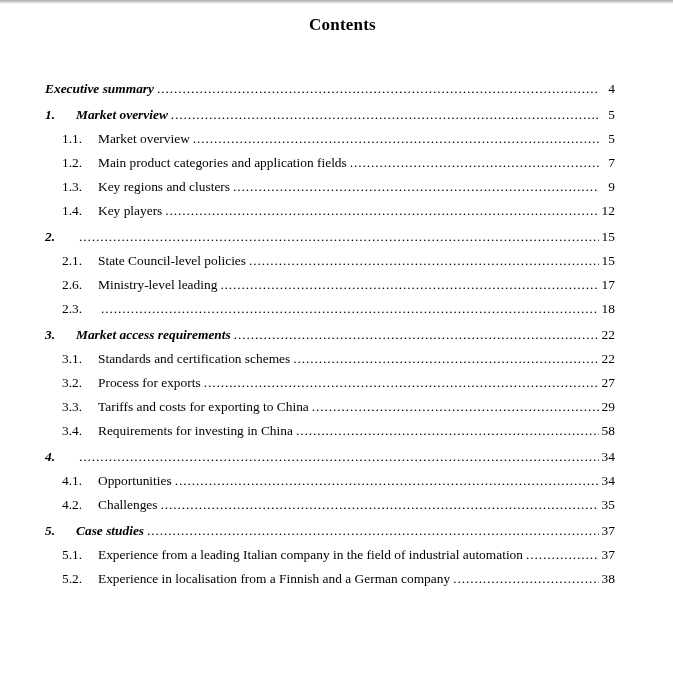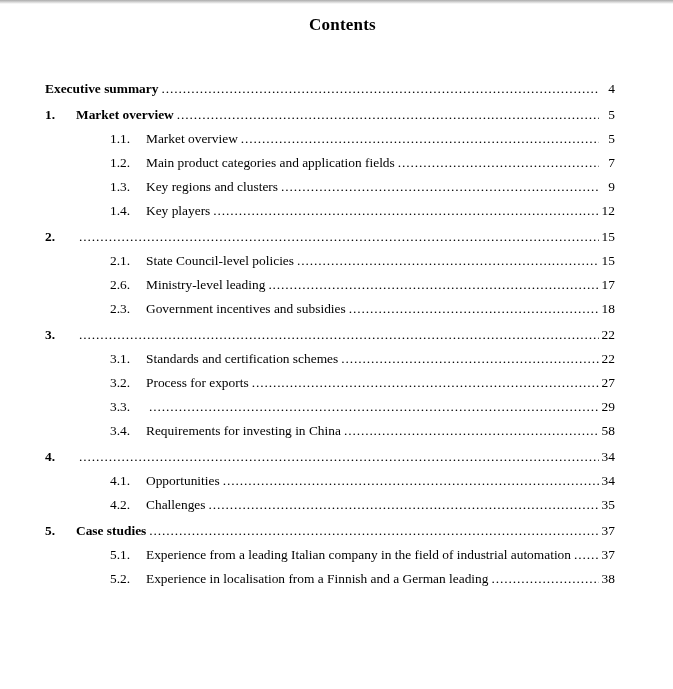--- a/index.html
+++ b/index.html
@@ -37,24 +37,24 @@
     display: flex;
     align-items: baseline;
     font-size: 13.4px;
     line-height: 14px;
     margin-bottom: 10px;
     text-decoration: none;
     color: #000000;
     cursor: pointer;
   }
   .lvl1 { margin-top: 12px; }
-  .bold .num, .bold .lbl { font-weight: 700; }
+  .bold .num, .bold .lbl { font-weight: 700; font-style: italic; }
   .lvl1 .num { flex: 0 0 31px; }
   .lvl2 { padding-left: 17px; }
-  .lvl2 .num { flex: 0 0 36px; margin-left: 48px; }
+  .lvl2 .num { flex: 0 0 36px; }
   .num { white-space: nowrap; }
   .lbl { white-space: nowrap; flex: 0 0 auto; }
   .leader {
     flex: 1 1 0;
     min-width: 0;
     overflow: hidden;
     white-space: nowrap;
     letter-spacing: 0.9px;
     margin: 0 3px;
   }
@@ -120,43 +120,44 @@
       <span class="pg">15</span>
     </div>
     <div class="row lvl2">
       <span class="num">2.6.</span>
       <span class="lbl">Ministry-level leading</span>
       <span class="leader">............................................................................................................................................................................................................................</span>
       <span class="pg">17</span>
     </div>
     <div class="row lvl2">
       <span class="num">2.3.</span>
-      <span class="lbl">Government incentives and subsidies</span>
       <span class="leader">............................................................................................................................................................................................................................</span>
       <span class="pg">18</span>
     </div>
     <div class="row lvl1 bold">
       <span class="num">3.</span>
+      <span class="lbl">Market access requirements</span>
       <span class="leader">............................................................................................................................................................................................................................</span>
       <span class="pg">22</span>
     </div>
     <div class="row lvl2">
       <span class="num">3.1.</span>
       <span class="lbl">Standards and certification schemes</span>
       <span class="leader">............................................................................................................................................................................................................................</span>
       <span class="pg">22</span>
     </div>
     <div class="row lvl2">
       <span class="num">3.2.</span>
       <span class="lbl">Process for exports</span>
       <span class="leader">............................................................................................................................................................................................................................</span>
       <span class="pg">27</span>
     </div>
     <div class="row lvl2">
       <span class="num">3.3.</span>
+      <span class="lbl">Tariffs and costs for exporting to China</span>
       <span class="leader">............................................................................................................................................................................................................................</span>
       <span class="pg">29</span>
     </div>
     <div class="row lvl2">
       <span class="num">3.4.</span>
       <span class="lbl">Requirements for investing in China</span>
       <span class="leader">............................................................................................................................................................................................................................</span>
       <span class="pg">58</span>
     </div>
     <div class="row lvl1 bold">
@@ -183,17 +184,17 @@
       <span class="pg">37</span>
     </div>
     <div class="row lvl2">
       <span class="num">5.1.</span>
       <span class="lbl">Experience from a leading Italian company in the field of industrial automation</span>
       <span class="leader">............................................................................................................................................................................................................................</span>
       <span class="pg">37</span>
     </div>
     <div class="row lvl2">
       <span class="num">5.2.</span>
-      <span class="lbl">Experience in localisation from a Finnish and a German leading</span>
+      <span class="lbl">Experience in localisation from a Finnish and a German company</span>
       <span class="leader">............................................................................................................................................................................................................................</span>
       <span class="pg">38</span>
     </div>
   </div>
 
 </body></html>

